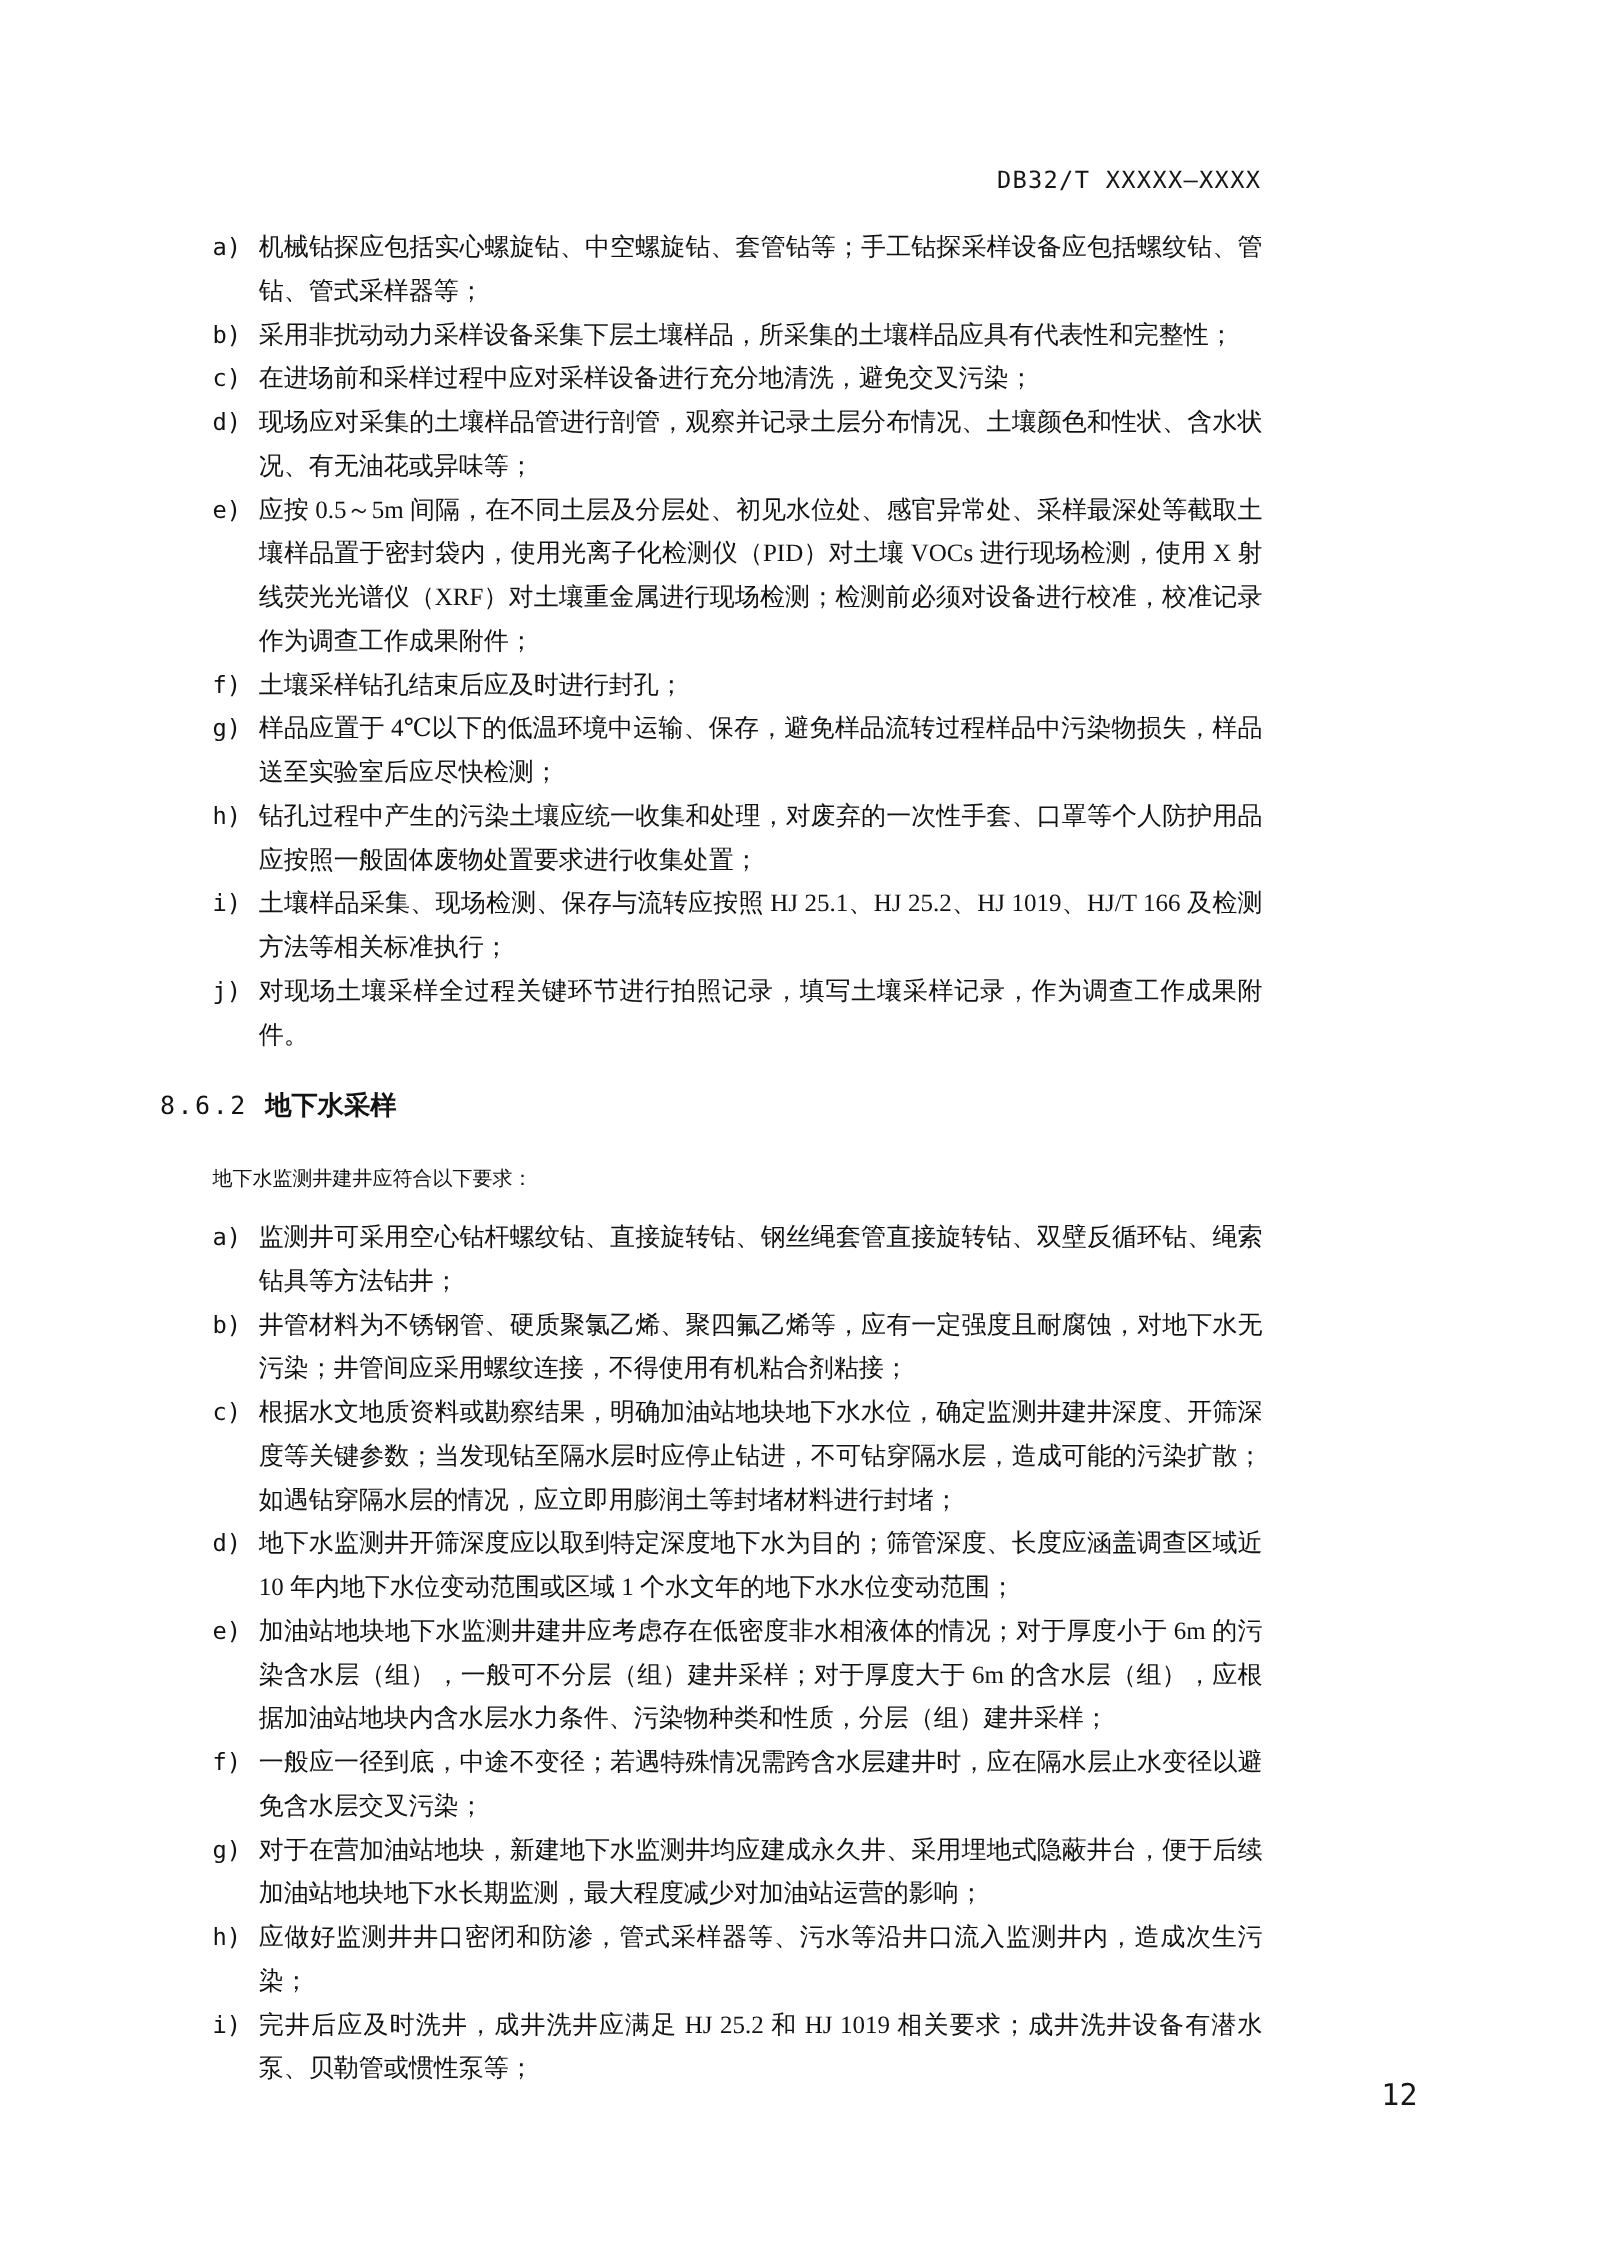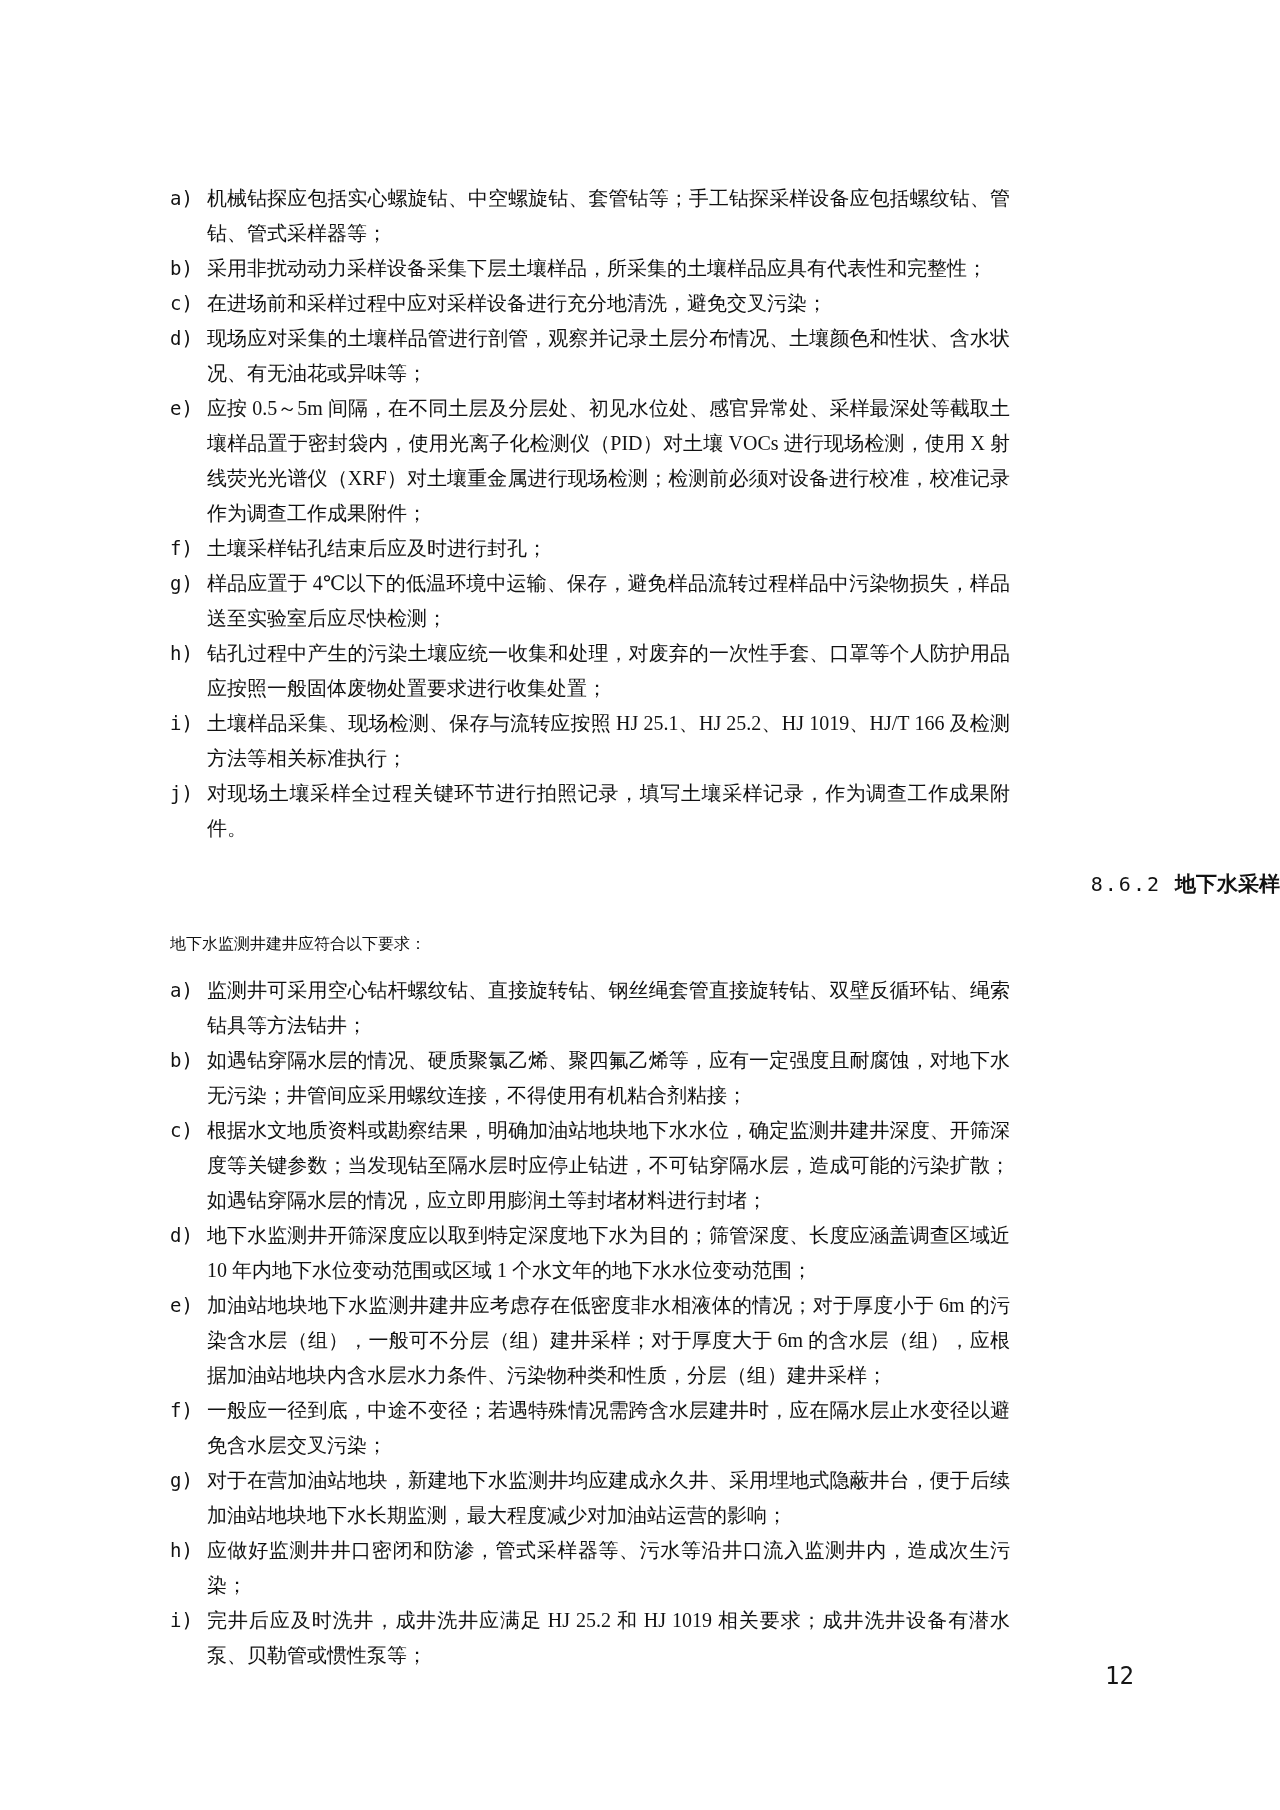--- a/index.html
+++ b/index.html
@@ -42,21 +42,20 @@
     font-size: 19px;
   }
   .li-text {
     flex: 1;
     text-align: justify;
   }
   .heading {
     margin-left: 128px;
     font-size: 21px;
     white-space: nowrap;
-    text-align: right;
   }
   .heading-l2 { margin-top: 24px; }
   .heading-l3 { margin-top: 26px; }
   .h-num {
     font-family: "DejaVu Sans Mono", "Liberation Mono", monospace;
     font-size: 20px;
     letter-spacing: 2px;
   }
   .h-title {
     font-family: "Liberation Sans", "DejaVu Sans", sans-serif;
@@ -75,20 +74,23 @@
     font-family: "DejaVu Sans Mono", "Liberation Mono", monospace;
     font-size: 24px;
     color: #161616;
   }
 </style>
 </head>
 <body>
 
 <div class="page">
 
+  <div class="doc-header">
+    <span>DB32/T XXXXX—XXXX</span>
+  </div>
 
   <div class="content">
 
     <div class="doc-list">
       <div class="li">
         <span class="li-label">a)</span>
         <span class="li-text">机械钻探应包括实心螺旋钻、中空螺旋钻、套管钻等；手工钻探采样设备应包括螺纹钻、管钻、管式采样器等；</span>
       </div>
       <div class="li">
         <span class="li-label">b)</span>
@@ -135,21 +137,21 @@
 
     <p class="intro">地下水监测井建井应符合以下要求：</p>
 
     <div class="doc-list">
       <div class="li">
         <span class="li-label">a)</span>
         <span class="li-text">监测井可采用空心钻杆螺纹钻、直接旋转钻、钢丝绳套管直接旋转钻、双壁反循环钻、绳索钻具等方法钻井；</span>
       </div>
       <div class="li">
         <span class="li-label">b)</span>
-        <span class="li-text">如遇钻穿隔水层的情况、硬质聚氯乙烯、聚四氟乙烯等，应有一定强度且耐腐蚀，对地下水无污染；井管间应采用螺纹连接，不得使用有机粘合剂粘接；</span>
+        <span class="li-text">井管材料为不锈钢管、硬质聚氯乙烯、聚四氟乙烯等，应有一定强度且耐腐蚀，对地下水无污染；井管间应采用螺纹连接，不得使用有机粘合剂粘接；</span>
       </div>
       <div class="li">
         <span class="li-label">c)</span>
         <span class="li-text">根据水文地质资料或勘察结果，明确加油站地块地下水水位，确定监测井建井深度、开筛深度等关键参数；当发现钻至隔水层时应停止钻进，不可钻穿隔水层，造成可能的污染扩散；如遇钻穿隔水层的情况，应立即用膨润土等封堵材料进行封堵；</span>
       </div>
       <div class="li">
         <span class="li-label">d)</span>
         <span class="li-text">地下水监测井开筛深度应以取到特定深度地下水为目的；筛管深度、长度应涵盖调查区域近 10 年内地下水位变动范围或区域 1 个水文年的地下水水位变动范围；</span>
       </div>
       <div class="li">

